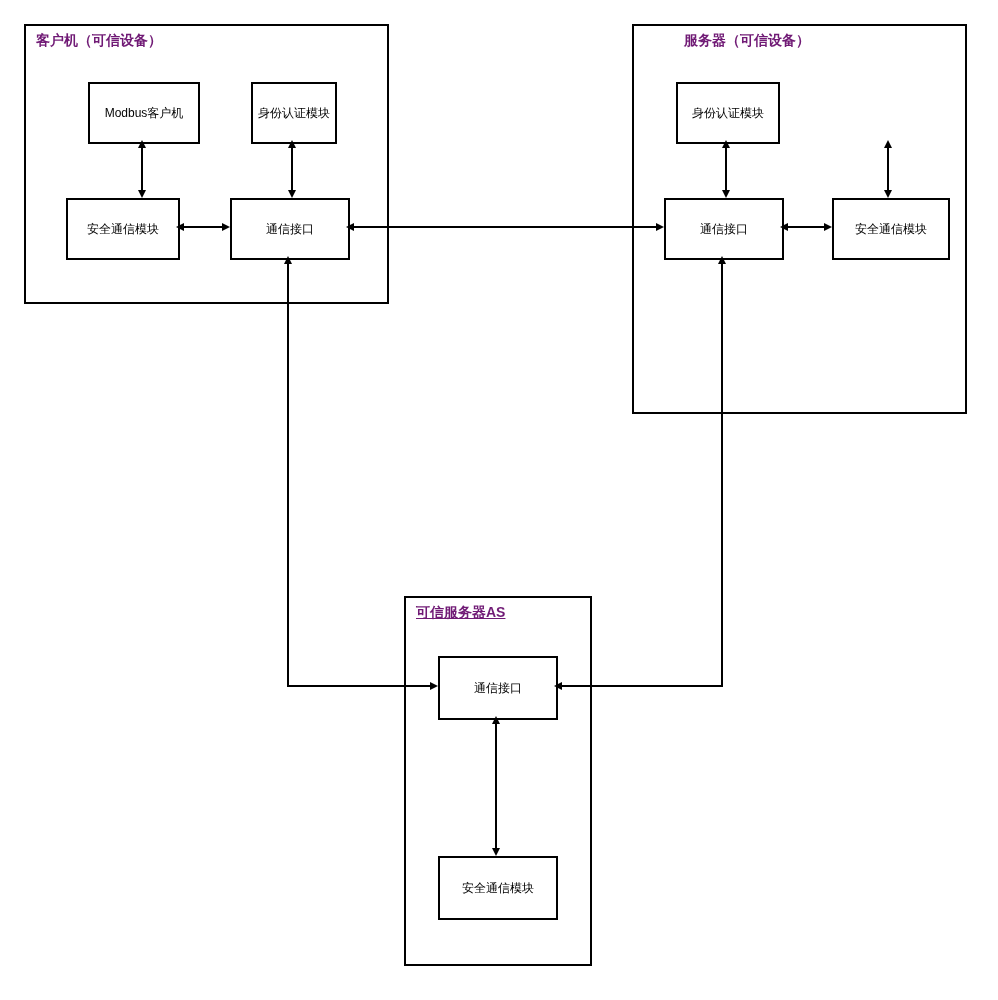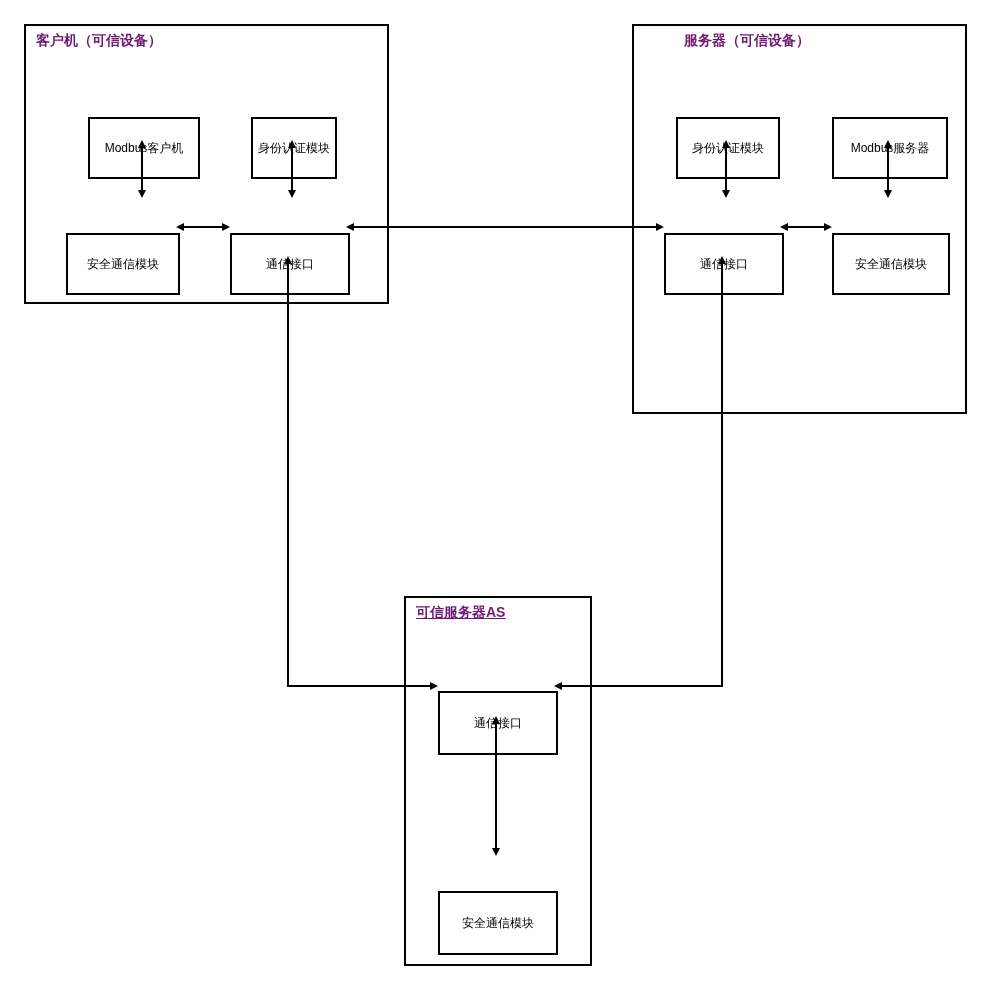--- a/index.html
+++ b/index.html
@@ -23,21 +23,20 @@
   }
   .box {
     position: absolute;
     border: 2px solid #000;
     background: #fff;
     display: flex;
     align-items: center;
     justify-content: center;
     font-size: 12px;
     text-align: center;
-    margin-top: 35px;
   }
   svg.connector {
     position: absolute;
     overflow: visible;
     pointer-events: none;
   }
 </style>
 </head>
 <body>
 
@@ -61,23 +60,20 @@
   </div>
 </div>
 
 <div class="container" style="left:632px; top:24px; width:335px; height:390px;">
   <div class="title" style="left:10px; top:6px;margin-left:40px;">服务器（可信设备）</div>
 
   <div class="box" style="left:42px; top:56px; width:104px; height:62px;">
     <span>身份认证模块</span>
   </div>
 
-  <div class="box" style="left:198px; top:56px; width:116px; height:62px;">
-    <span>Modbus服务器</span>
-  </div>
 
   <div class="box" style="left:30px; top:172px; width:120px; height:62px;">
     <span>通信接口</span>
   </div>
 
   <div class="box" style="left:198px; top:172px; width:118px; height:62px;">
     <span>安全通信模块</span>
   </div>
 </div>
 

